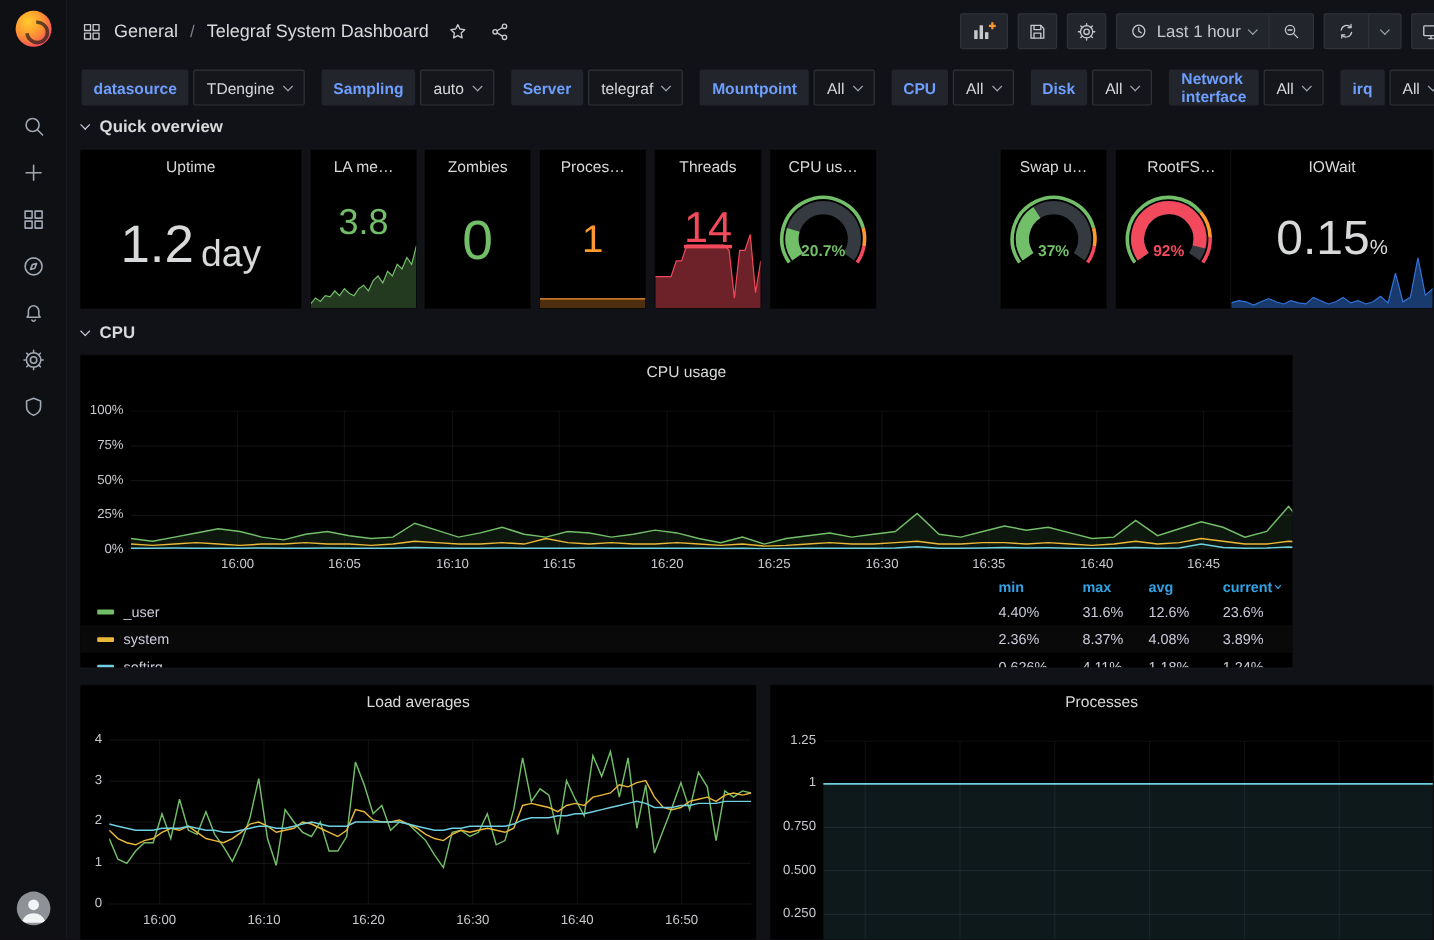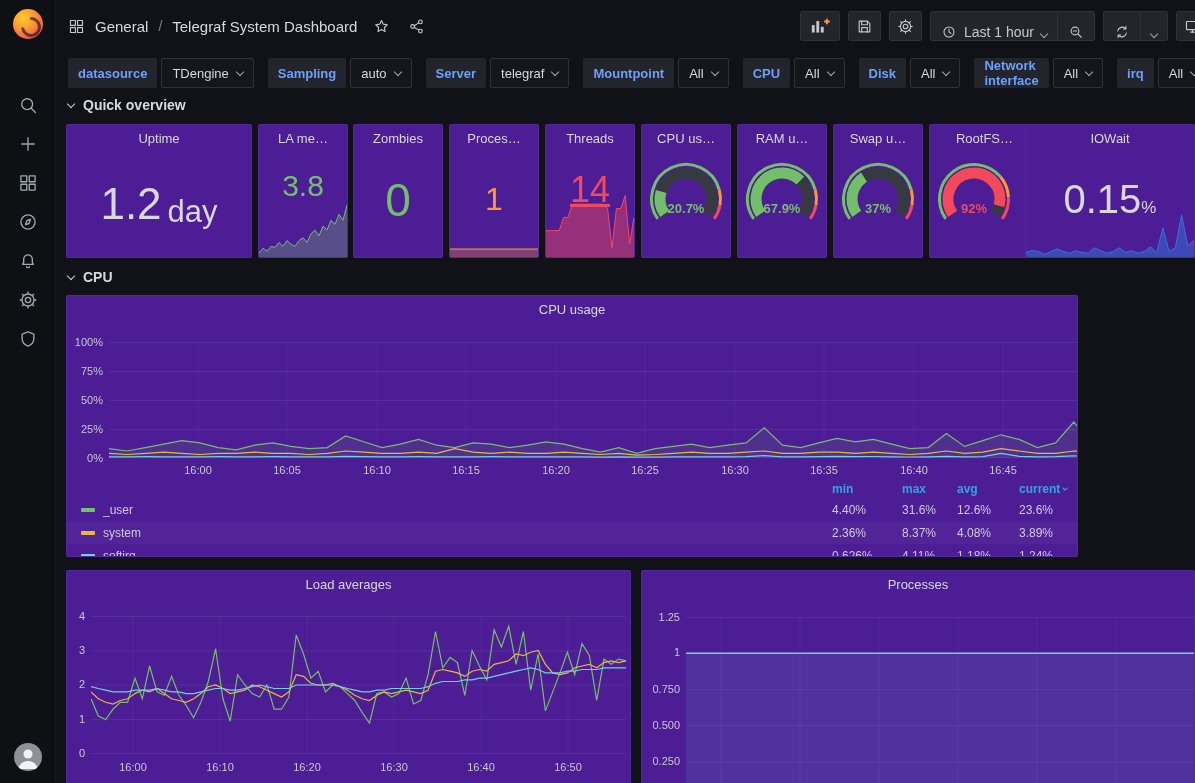--- a/index.html
+++ b/index.html
@@ -22,37 +22,37 @@
   .avatar{position:absolute;bottom:12px;left:14px;width:28px;height:28px;border-radius:50%;background:#8e9196;overflow:hidden;}
   
   .hdr{position:absolute;left:56px;top:0;width:1139px;height:52px;display:flex;align-items:center;padding-left:12px;}
   .crumb{display:flex;align-items:center;gap:10px;}
   .crumb .txt{font-size:15px;font-weight:500;color:#d8d9da;}
   .crumb .sep{color:#7b8087;font-size:14px;}
   .hdr-right{position:absolute;right:-14px;top:11px;display:flex;gap:8px;align-items:center;}
   .tbtn{height:30px;min-width:33px;display:flex;align-items:center;justify-content:center;gap:7px;
         background:#22252b;border:1px solid #2f3338;border-radius:2px;color:#c7c8cc;cursor:pointer;padding:0 7px;}
   .tgroup{display:flex;border:1px solid #2f3338;border-radius:2px;background:#22252b;height:30px;}
-  .tgroup .seg{display:flex;align-items:flex-end;gap:7px;padding:0 10px;cursor:pointer;}
+  .tgroup .seg{display:flex;align-items:center;gap:7px;padding:0 10px;cursor:pointer;}
   .tgroup .seg + .seg{border-left:1px solid #2f3338;}
   .trange{font-size:14px;color:#c7c8cc;}
   
   .filters{position:absolute;left:68px;top:58px;display:flex;gap:14px;}
   .fpair{display:flex;gap:4px;}
   .flabel{height:30px;display:flex;align-items:center;padding:0 10px;background:#22252b;border-radius:2px;
           color:#6e9fff;font-size:13px;font-weight:600;}
   .fval{height:30px;display:flex;align-items:center;gap:8px;padding:0 10px;background:#14161b;
         border:1px solid #2f3338;border-radius:2px;color:#d8d9da;font-size:13px;cursor:pointer;}
   .chev{width:6px;height:6px;border-right:1.5px solid #9fa7b3;border-bottom:1.5px solid #9fa7b3;
         transform:rotate(45deg);display:inline-block;margin-bottom:3px;}
   
   .sec{position:absolute;left:68px;display:flex;align-items:center;gap:9px;font-size:14px;font-weight:700;color:#d8d9da;cursor:pointer;}
   .sec .chev{border-color:#ccccdc;}
   
-  .panel{position:absolute;background:#4c1d95;border:1px solid rgba(204,204,220,0.07);border-radius:2px;overflow:hidden;}
+  .panel{position:absolute;background:#000000;border:1px solid rgba(204,204,220,0.07);border-radius:2px;overflow:hidden;}
   .p-title{position:absolute;top:6px;left:0;right:0;text-align:center;font-size:13px;font-weight:500;color:#d8d9da;cursor:pointer;white-space:nowrap;overflow:hidden;}
   
   .stats{position:absolute;left:66px;top:124px;height:134px;width:1129px;}
   .stats .panel{top:0;height:134px;}
   .big{position:absolute;top:26px;bottom:0;left:0;right:0;display:flex;align-items:center;justify-content:center;gap:6px;}
   .bn{font-size:44px;font-weight:500;color:#d8d9da;}
   .bu{font-size:31px;color:#d8d9da;align-self:center;margin-top:16px;text-align:center;}
   .sv{position:absolute;left:0;right:0;text-align:center;font-weight:500;}
   .green{color:#73bf69;} .orange{color:#ff9830;} .red{color:#f2495c;text-decoration:underline;}
   .spark{position:absolute;bottom:0;left:0;}
@@ -331,31 +331,20 @@
     </div>
     <div class="panel" style="left:575px;width:90px">
       <div class="p-title">CPU us…</div>
       <svg class="gsvg" width="86" height="84" viewBox="0 0 86 84">
           <path d="M 21.70 54.91 A 26 26 0 1 1 64.30 54.91" fill="none" stroke="#343a40" stroke-width="11"></path>
           <path d="M 21.70 54.91 A 26 26 0 0 1 18.10 32.51" fill="none" stroke="#73bf69" stroke-width="11"></path>
           <path d="M 14.74 59.79 A 34.5 34.5 0 1 1 76.32 31.07" fill="none" stroke="#73bf69" stroke-width="3"></path>
           <path d="M 76.32 31.07 A 34.5 34.5 0 0 1 76.98 45.99" fill="none" stroke="#ff9830" stroke-width="3"></path>
           <path d="M 76.98 45.99 A 34.5 34.5 0 0 1 71.26 59.79" fill="none" stroke="#f2495c" stroke-width="3"></path>
           <text x="43" y="54" text-anchor="middle" fill="#73bf69" font-size="13" font-weight="700">20.7%</text>
-        </svg>
-    </div>
-    <div class="panel" style="left:671px;width:90px">
-      <div class="p-title">RAM u…</div>
-      <svg class="gsvg" width="86" height="84" viewBox="0 0 86 84">
-          <path d="M 21.70 54.91 A 26 26 0 1 1 64.30 54.91" fill="none" stroke="#343a40" stroke-width="11"></path>
-          <path d="M 21.70 54.91 A 26 26 0 0 1 61.30 21.54" fill="none" stroke="#73bf69" stroke-width="11"></path>
-          <path d="M 14.74 59.79 A 34.5 34.5 0 1 1 76.32 31.07" fill="none" stroke="#73bf69" stroke-width="3"></path>
-          <path d="M 76.32 31.07 A 34.5 34.5 0 0 1 76.98 45.99" fill="none" stroke="#ff9830" stroke-width="3"></path>
-          <path d="M 76.98 45.99 A 34.5 34.5 0 0 1 71.26 59.79" fill="none" stroke="#f2495c" stroke-width="3"></path>
-          <text x="43" y="54" text-anchor="middle" fill="#73bf69" font-size="13" font-weight="700">67.9%</text>
         </svg>
     </div>
     <div class="panel" style="left:767px;width:90px">
       <div class="p-title">Swap u…</div>
       <svg class="gsvg" width="86" height="84" viewBox="0 0 86 84">
           <path d="M 21.70 54.91 A 26 26 0 1 1 64.30 54.91" fill="none" stroke="#343a40" stroke-width="11"></path>
           <path d="M 21.70 54.91 A 26 26 0 0 1 29.03 18.07" fill="none" stroke="#73bf69" stroke-width="11"></path>
           <path d="M 14.74 59.79 A 34.5 34.5 0 1 1 76.32 31.07" fill="none" stroke="#73bf69" stroke-width="3"></path>
           <path d="M 76.32 31.07 A 34.5 34.5 0 0 1 76.98 45.99" fill="none" stroke="#ff9830" stroke-width="3"></path>
           <path d="M 76.98 45.99 A 34.5 34.5 0 0 1 71.26 59.79" fill="none" stroke="#f2495c" stroke-width="3"></path>

